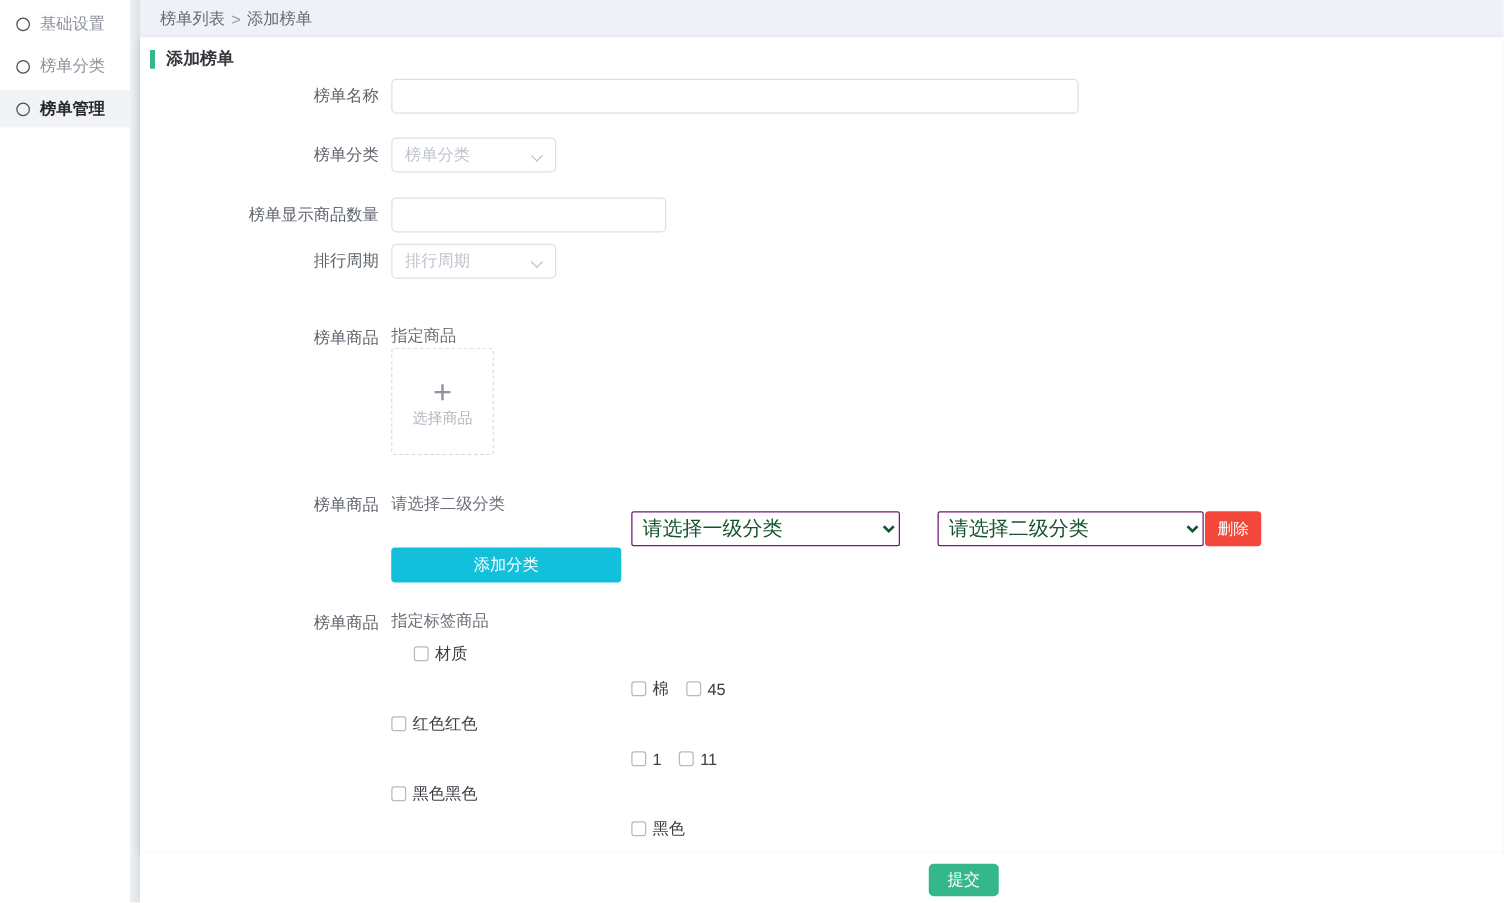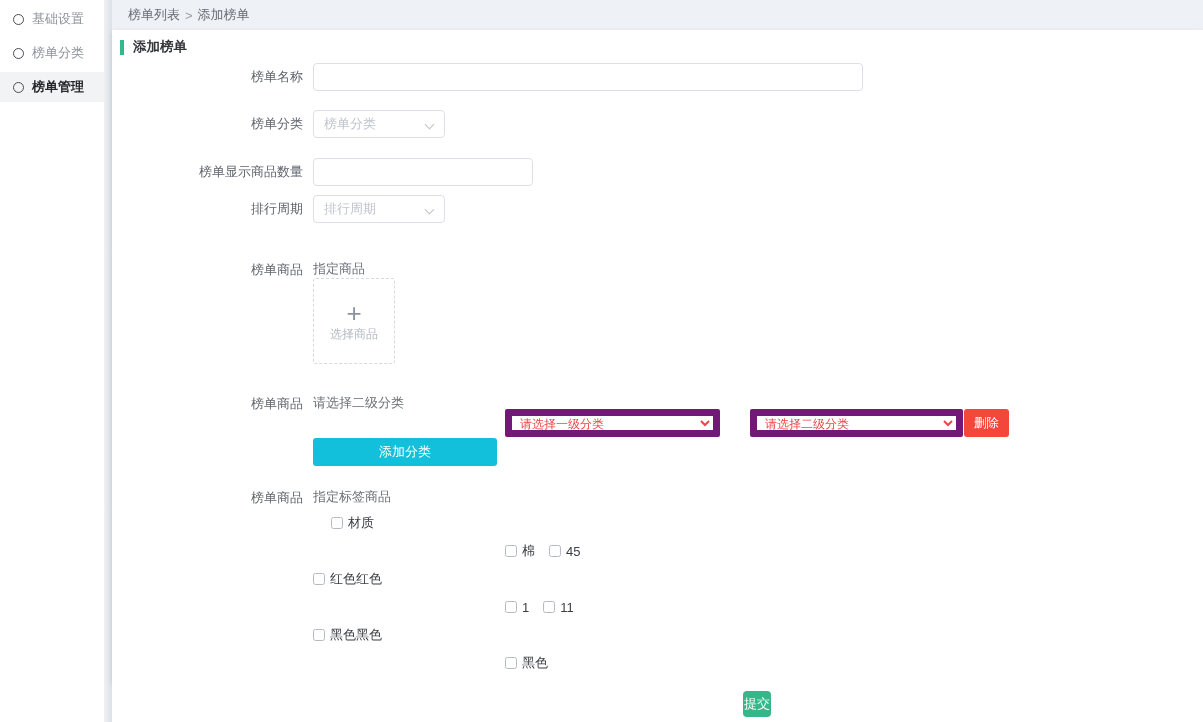--- a/index.html
+++ b/index.html
@@ -41,34 +41,34 @@
   .pseudo-select .ph{color:#bfc4cd;white-space:nowrap;overflow:hidden;}
   .chev{position:absolute;right:11px;top:10px;width:6px;height:6px;
     border-right:1.4px solid #c0c4cc;border-bottom:1.4px solid #c0c4cc;transform:rotate(45deg);}
   
   .picker-box{position:absolute;left:201px;top:248px;width:82px;height:86px;box-sizing:border-box;
     border:1px dashed #d6d9e0;border-radius:3px;background:#fff;cursor:pointer;
     display:flex;flex-direction:column;align-items:center;justify-content:center;}
   .plus-glyph{font-size:26px;line-height:26px;color:#8c939d;font-weight:200;}
   .picker-text{font-size:12px;color:#b3b8c0;}
   
-  .native-select{height:28px;box-sizing:border-box;border:7px solid #701a75;border-radius:2px;
-    background:#fff;color:#ef4444;font-size:12px;padding:0 4px;font-family:inherit;outline:none;}
+  .native-select{height:28px;box-sizing:border-box;border:1px solid #701a75;border-radius:2px;
+    background:#fff;color:#14532d;font-size:16px;padding:0 4px;font-family:inherit;outline:none;}
   .btn{border:none;cursor:pointer;font-family:inherit;color:#fff;border-radius:3px;font-size:12.5px;}
   .btn-delete{position:absolute;left:852px;top:0;width:45px;height:28px;background:var(--danger,#f4473b);}
   .btn-add-cat{position:absolute;left:201px;top:408px;width:184px;height:28px;background:var(--cyan,#12c0dc);font-size:13px;}
   
   .tag-row{position:absolute;display:flex;align-items:center;gap:14px;height:16px;}
   .cb{display:flex;align-items:center;cursor:pointer;}
   .cb input{appearance:none;-webkit-appearance:none;width:12px;height:12px;margin:0 5px 0 0;
     border:1px solid #b6bac2;border-radius:2.5px;background:#fff;cursor:pointer;}
   .cb span{color:#3b3e44;}
   
   .footer{position:absolute;left:0;top:682px;width:1091px;height:40px;background:#fff;}
-  .btn-submit{position:absolute;left:631px;top:9px;height:26px;padding:0 1px;background:var(--accent,#35b889);border-radius:4px;font-size:13px;}
+  .btn-submit{position:absolute;left:631px;top:9px;height:26px;padding:0 15px;background:var(--accent,#35b889);border-radius:4px;font-size:13px;}
 </style>
 </head>
 <body>
 
 <div class="sidebar">
   <div class="side-item">
     <span class="ring"></span>
     <span class="s-label">基础设置</span>
   </div>
   <div class="side-item">

